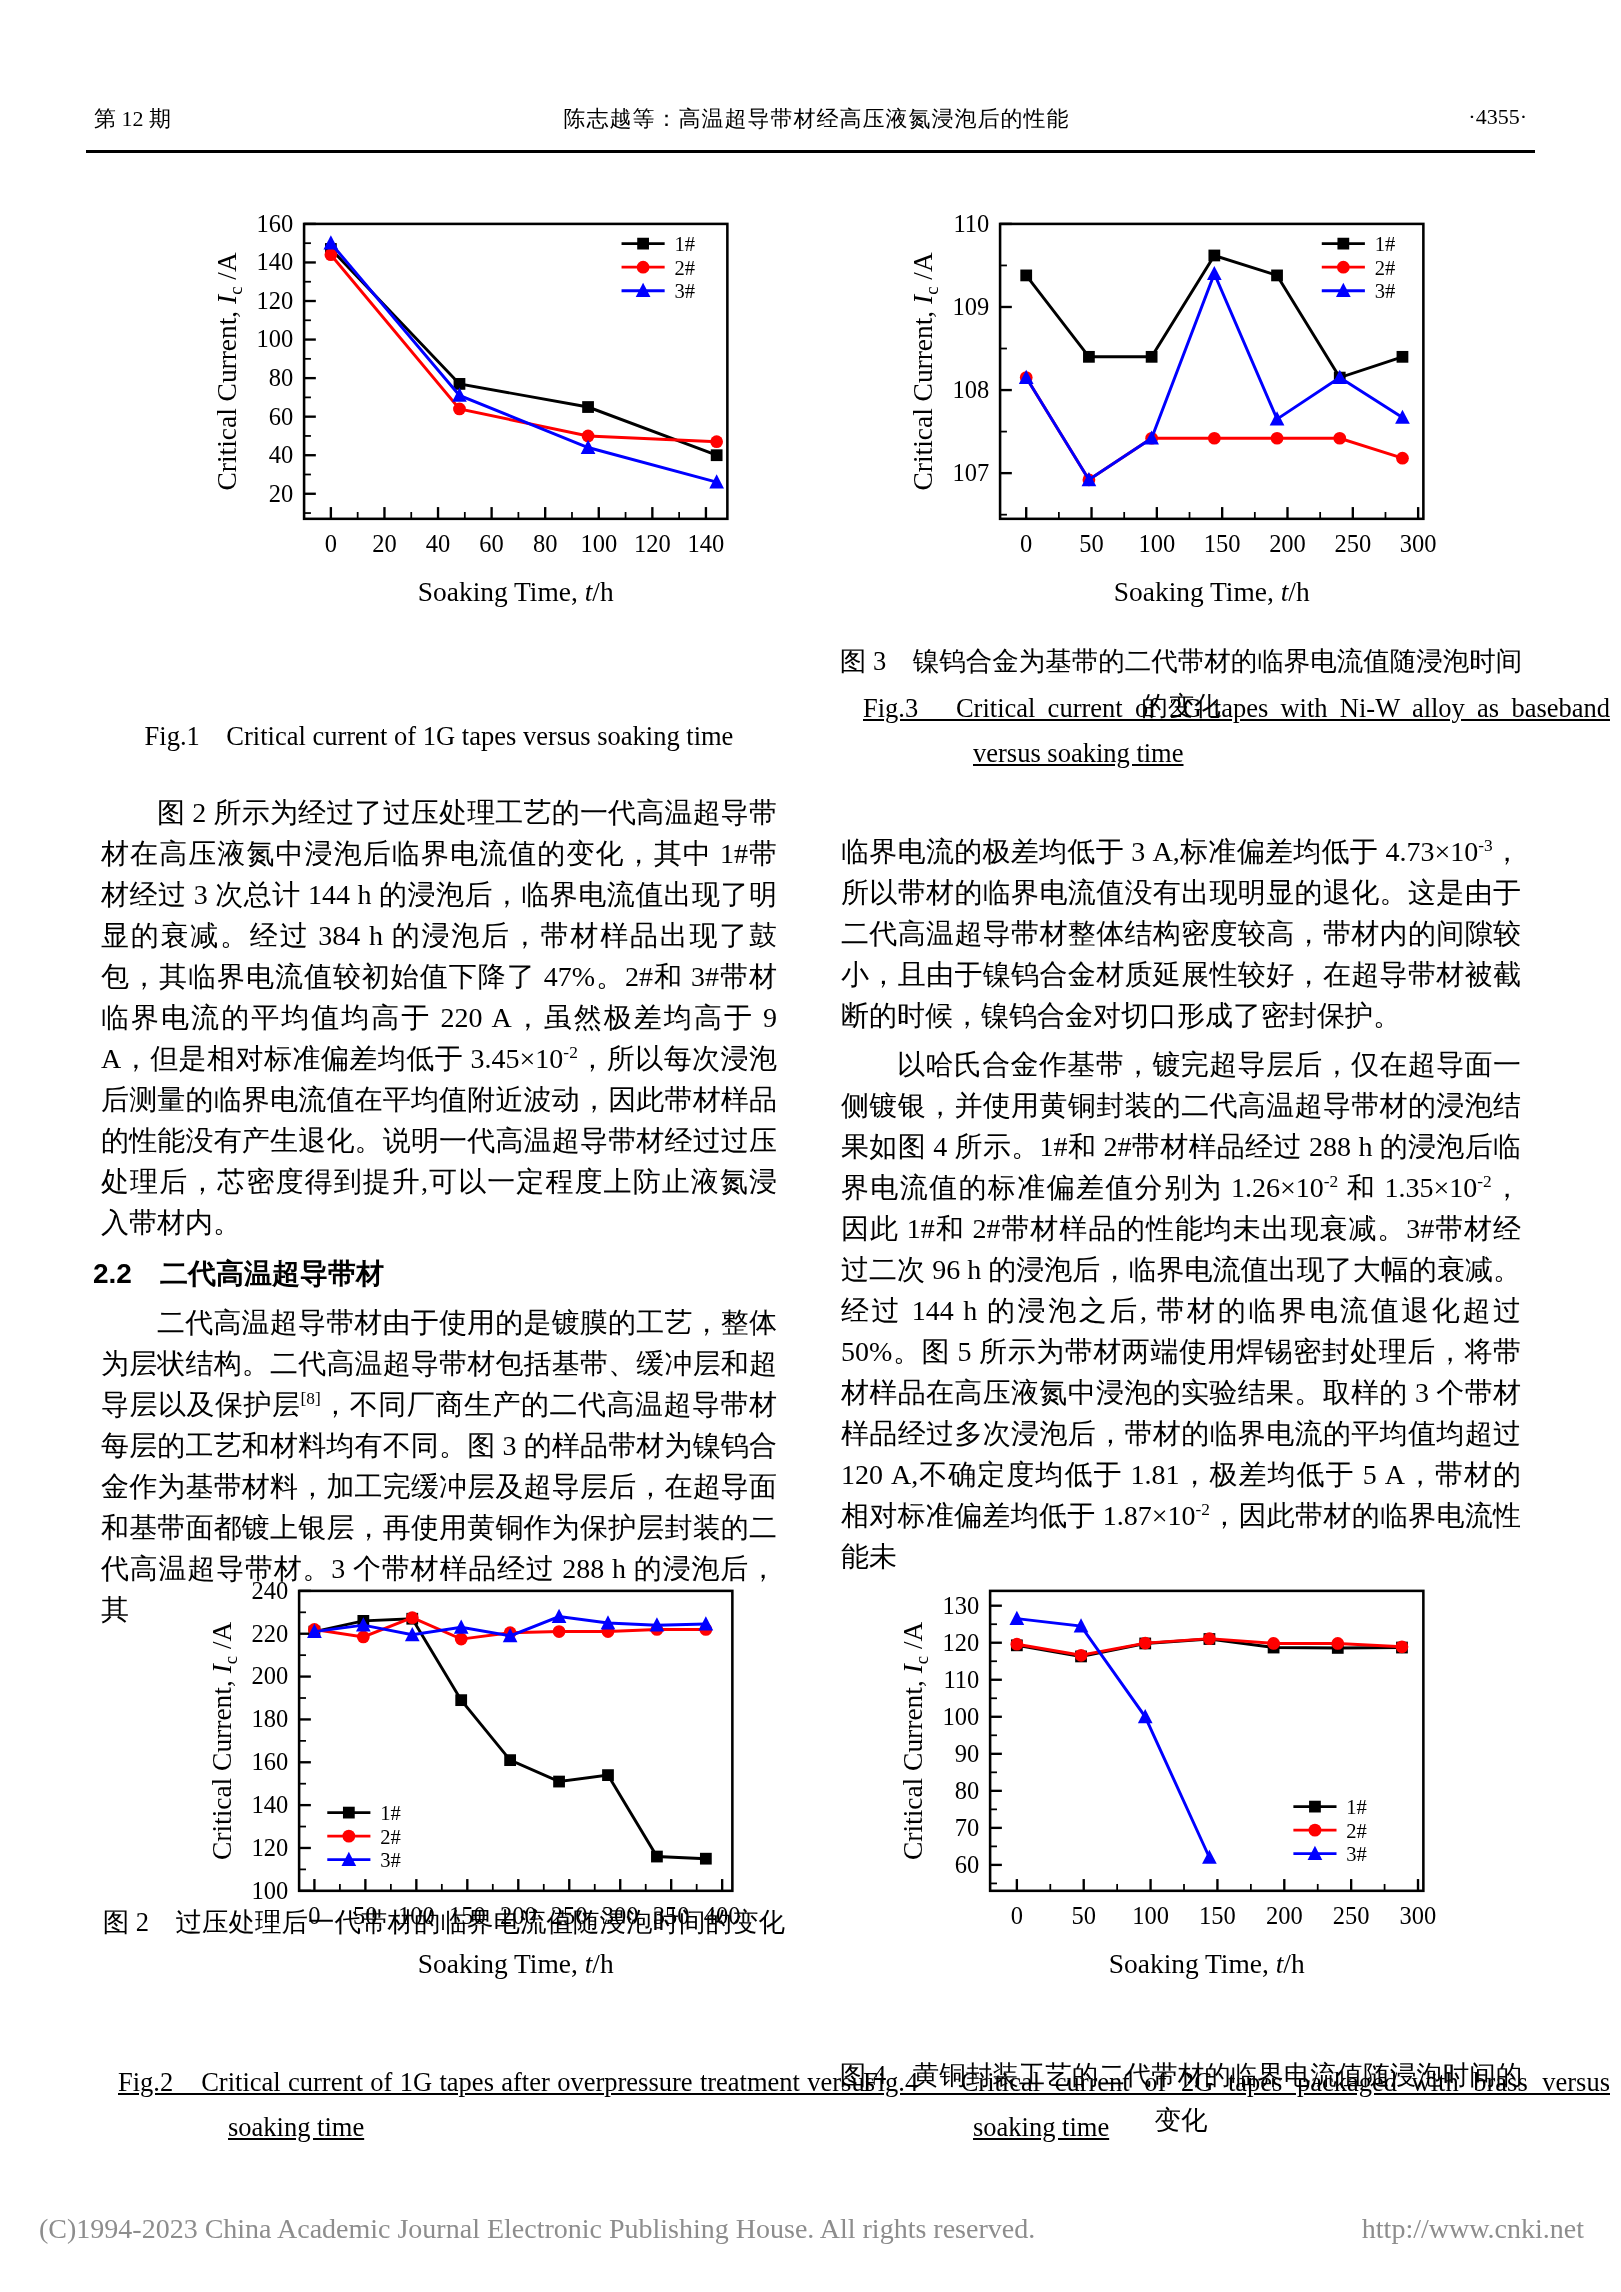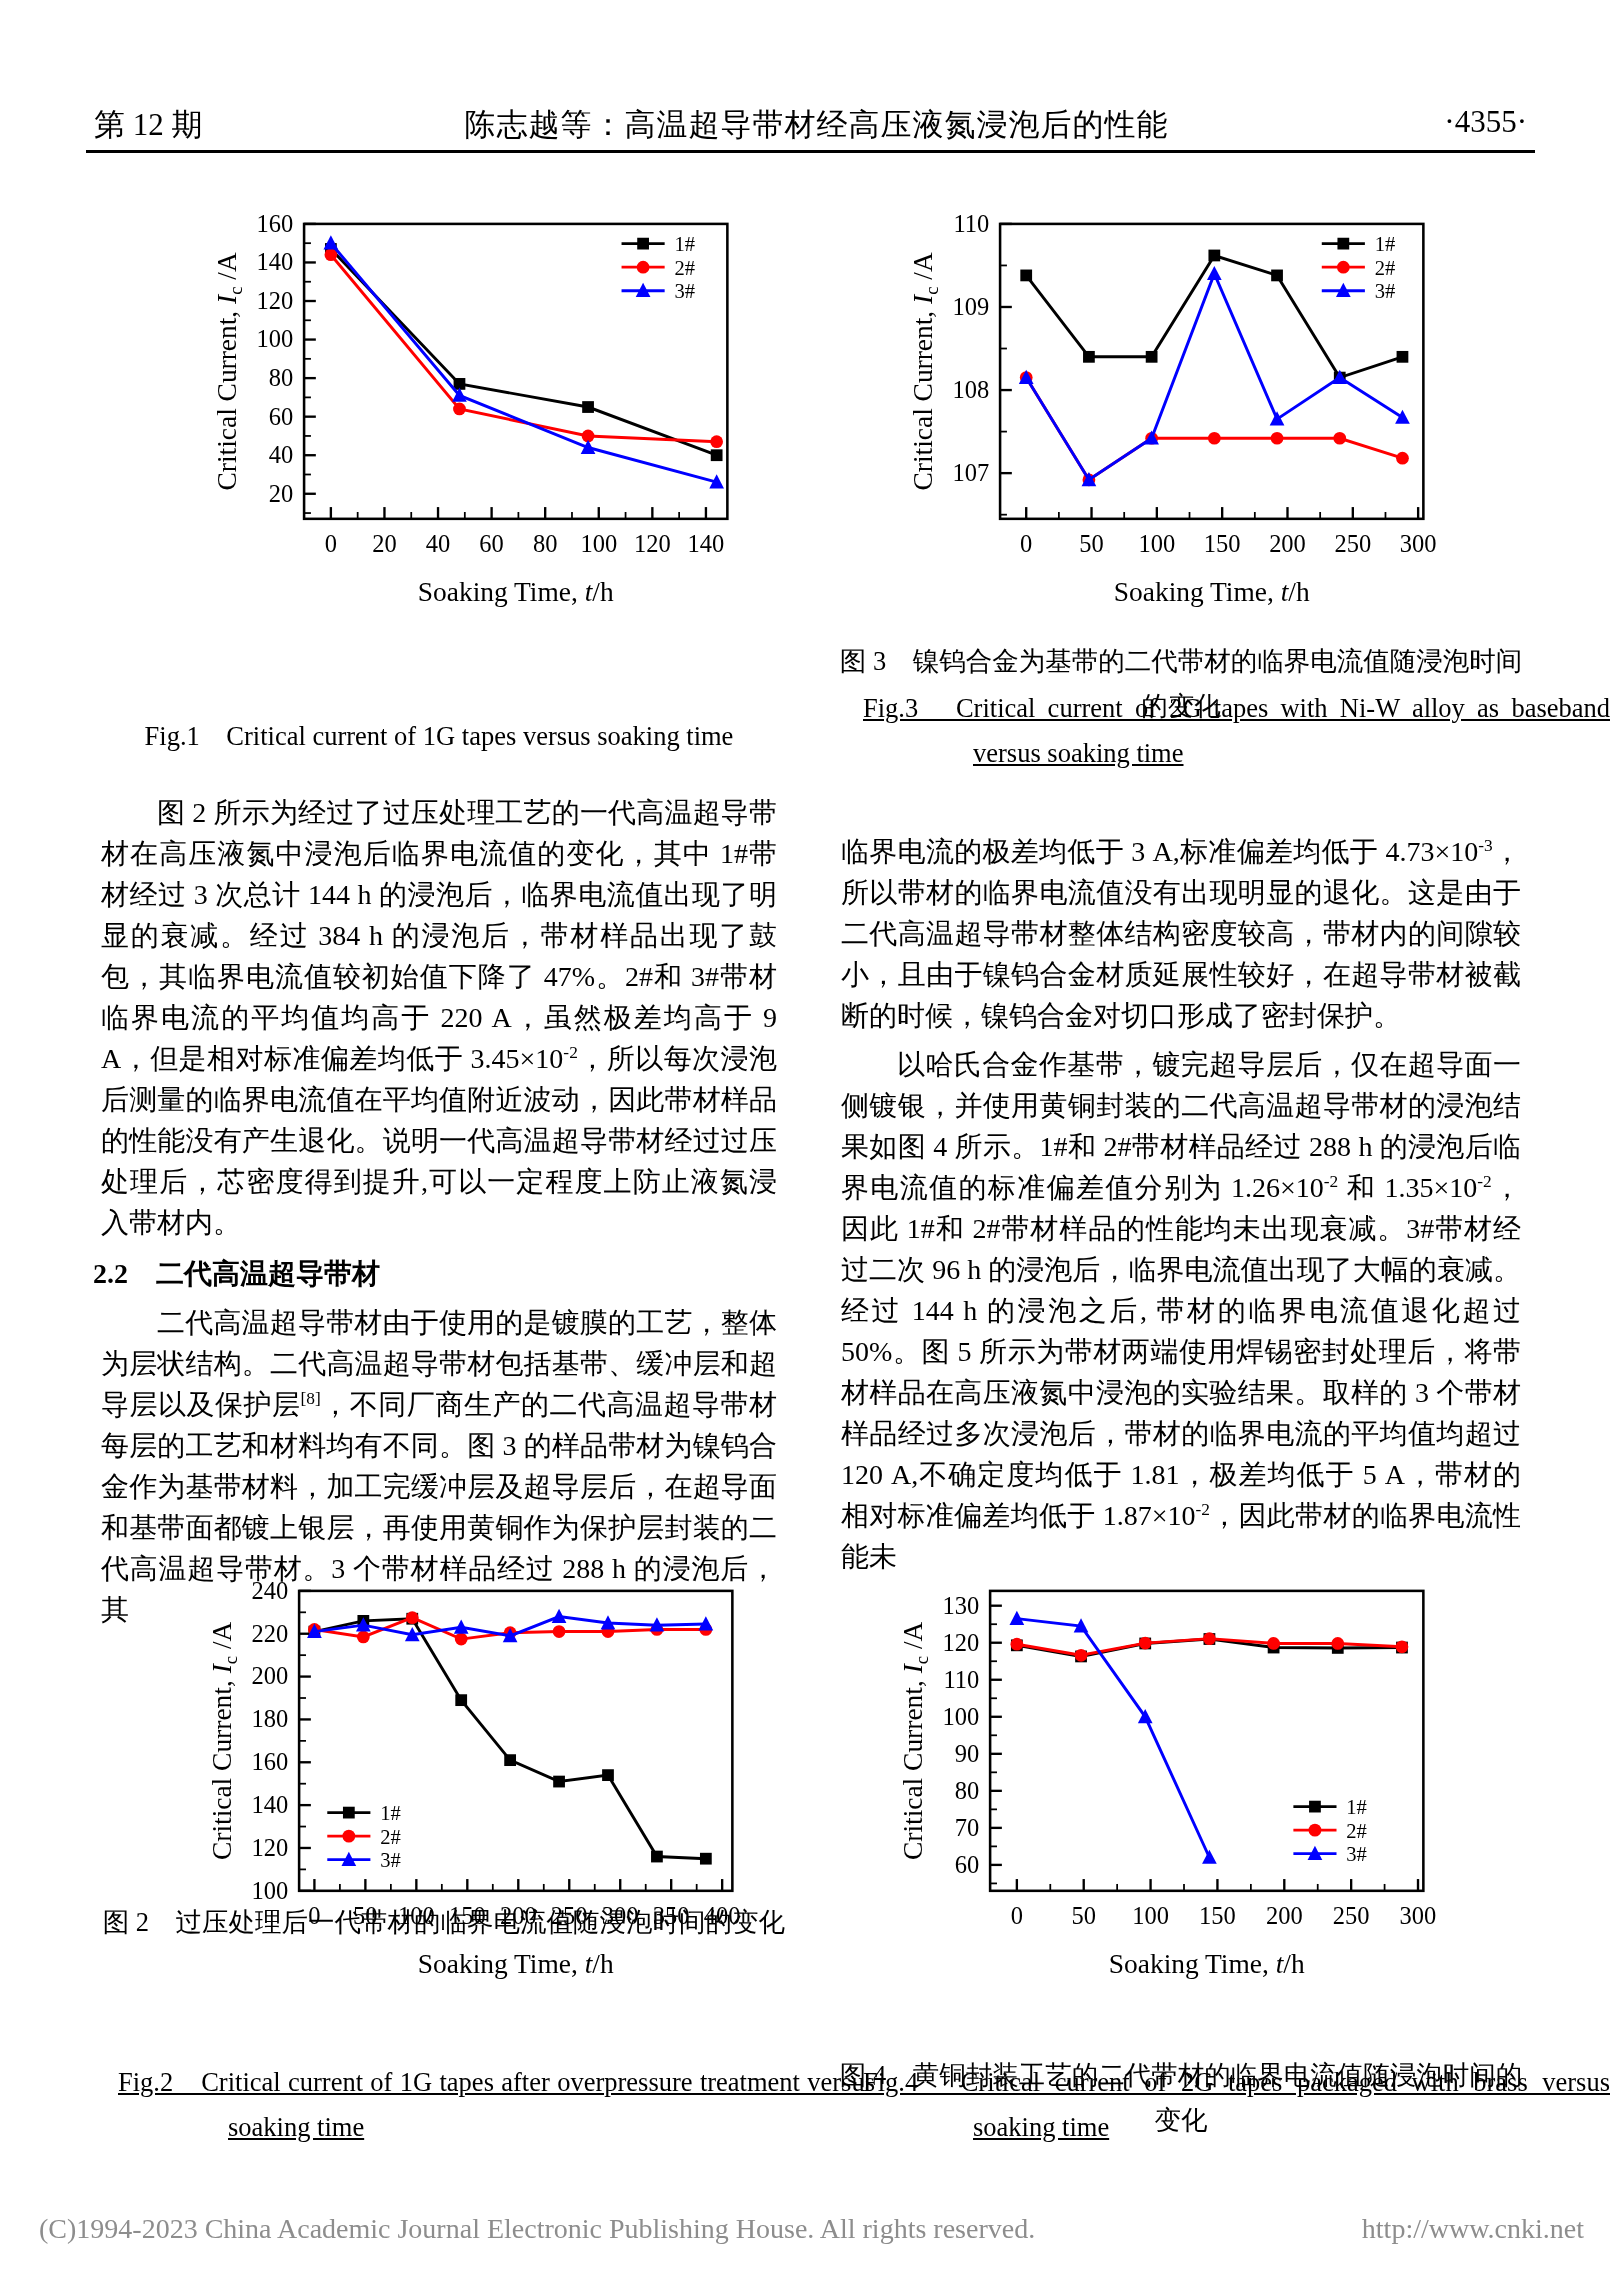--- a/index.html
+++ b/index.html
@@ -1,35 +1,35 @@
 <!DOCTYPE html>
 <html><head>
 <meta charset="utf-8">
 <style>
   html,body{margin:0;padding:0;background:#ffffff;}
   .page{position:relative;width:1621px;height:2293px;background:#ffffff;
         font-family:"Liberation Serif","DejaVu Serif",serif;color:#000;overflow:hidden;}
-  .hdr{position:absolute;top:104px;font-size:31px;white-space:nowrap;}
+  .hdr{position:absolute;top:104px;font-size:22px;white-space:nowrap;}
   .hdr-left{left:94px;}
   .hdr-center{left:0;right:0;text-align:center;letter-spacing:1px;margin-left:12px;}
   .hdr-right{right:94px;}
   .rule{position:absolute;left:86px;top:150px;width:1449px;height:2.9px;background:#000;}
   .chart{position:absolute;}
   #c0{left:211px;top:210px;}
   #c1{left:907px;top:210px;}
   #c2{left:206px;top:1577px;}
   #c3{left:897px;top:1577px;}
   svg text{font-family:"Liberation Serif","DejaVu Serif",serif;fill:#000;}
   .cap{position:absolute;font-size:26.5px;line-height:45px;}
   .center{text-align:center;}
   .hang{text-align:justify;padding-left:110px;text-indent:-110px;text-decoration:underline;}
   .col{position:absolute;font-size:28px;line-height:41px;text-align:justify;}
   .col p{margin:8px;}
   .indent{text-indent:2em;}
-  .heading{font-family:Liberation Serif, serif;font-weight:bold;
+  .heading{font-family:Liberation Sans, sans-serif;font-weight:bold;
            font-size:28px;margin:9.8px 0 7.8px 0;text-align:left;}
   .sup{font-size:0.62em;vertical-align:super;line-height:0;}
   .footer{position:absolute;left:39px;top:2213px;width:1545px;font-size:28px;
           color:#8d8d8d;display:flex;justify-content:space-between;white-space:nowrap;}
 </style>
 </head>
 <body>
 
 <div class="page">
 

